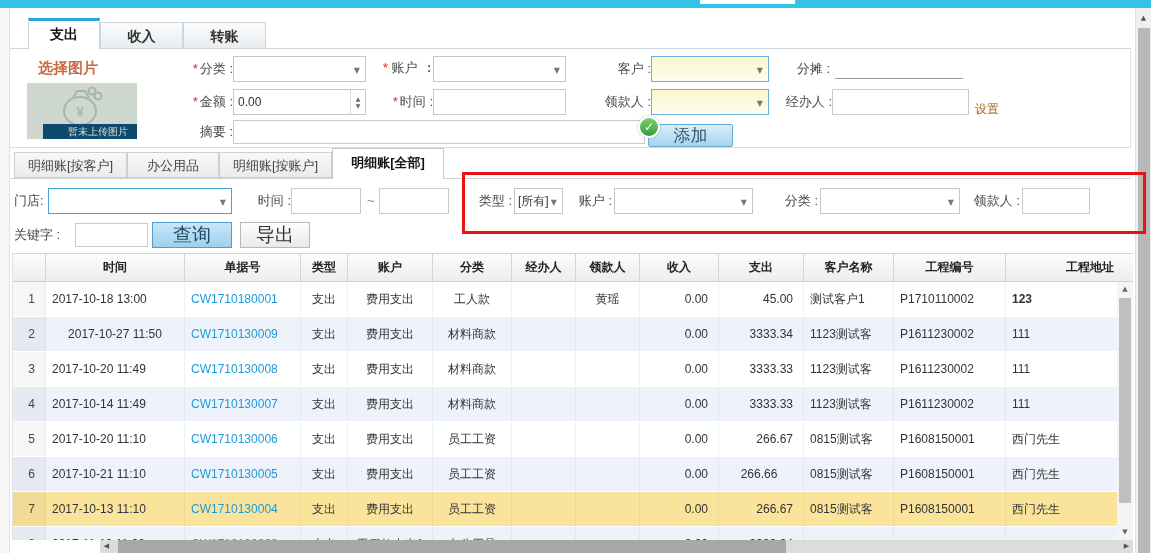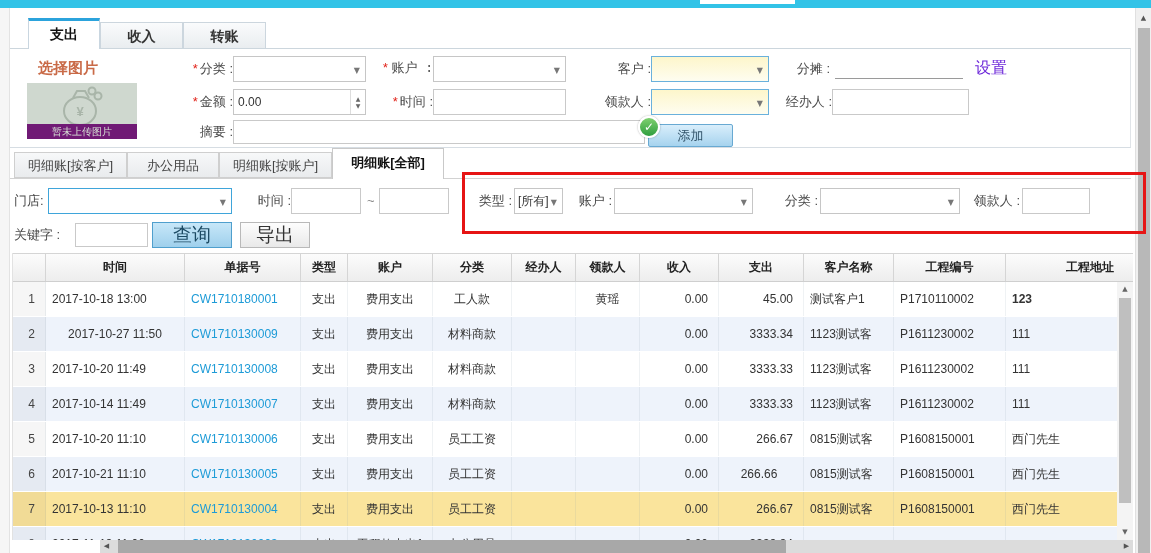--- a/index.html
+++ b/index.html
@@ -13,34 +13,34 @@
   
   .mtab{position:absolute;text-align:center;font-size:14px;font-weight:700;color:#333;cursor:default;}
   .mtab.active{top:10px;height:31px;line-height:27px;background:#fff;border:1px solid #c9d6e0;border-top:3px solid #2ba3dc;border-bottom:none;z-index:3;color:#111;}
   .mtab.inactive{top:14px;height:27px;line-height:26px;background:linear-gradient(#fafbfc,#e9edf0);border:1px solid #ccd6de;}
 
   .entry-panel{position:absolute;left:0;top:40px;width:1121px;height:100px;background:#fff;border-top:1px solid #ccd6dd;border-bottom:1px solid #d6dde3;border-right:1px solid #e0e4e8;}
 
   .choose-img{position:absolute;left:28px;top:10px;font-size:15px;font-weight:700;color:#c96a47;}
   .img-ph{position:absolute;left:17px;top:34px;width:110px;height:56px;background:#cfd8cf;overflow:hidden;}
   .img-ph svg{position:absolute;left:28px;top:2px;}
-  .img-ph .cap{position:absolute;left:0;bottom:0;width:100%;height:15px;background:#701a75;color:#d6e0d4;font-size:10px;text-align:center;line-height:15px;}
+  .img-ph .cap{position:absolute;left:16px;bottom:0;width:100%;height:15px;background:#0c4a6e;color:#d6e0d4;font-size:10px;text-align:center;line-height:15px;}
 
   .flabel{position:absolute;height:26px;line-height:26px;font-size:13px;color:#4a4a4a;text-align:right;white-space:nowrap;}
   .star{color:#e2231a;margin-right:2px;}
   .tbox{position:absolute;height:26px;border:1px solid #c9c9c9;background:#fff;font-size:12px;color:#333;padding:0 4px;outline:none;}
   .combo{position:absolute;height:26px;border:1px solid #c6c6c6;background:#fff;}
   .combo .arr{position:absolute;right:5px;top:9px;font-size:8px;color:#777;font-family:"DejaVu Sans",sans-serif;}
   .combo.yellow{background:linear-gradient(#fdf6cb,#fefdf0);border:1px solid #6ab1dc;}
   .combo.focusblue{border:1px solid #3fa5da;}
   .spinner{position:absolute;right:0;top:0;width:15px;height:24px;border-left:1px solid #ddd;display:flex;flex-direction:column;align-items:center;justify-content:center;}
   .spinner span{font-size:6px;line-height:7px;color:#666;font-family:"DejaVu Sans",sans-serif;}
   .underline-field{position:absolute;border-bottom:1px solid #9a9a9a;}
-  .setlink{position:absolute;color:#6d28d9;font-size:16px;text-decoration:none;}
-  .addbtn{position:absolute;height:23px;background:linear-gradient(#d9eefb,#a6d3ee);border:1px solid #68a9d2;border-radius:2px;color:#33556b;font-size:13px;text-align:center;line-height:21px;}
+  .setlink{position:absolute;color:#a16207;font-size:12px;text-decoration:none;margin-top:43px;}
+  .addbtn{position:absolute;height:23px;background:linear-gradient(#d9eefb,#a6d3ee);border:1px solid #68a9d2;border-radius:2px;color:#33556b;font-size:17px;text-align:center;line-height:21px;}
   .checkicon{position:absolute;width:22px;height:22px;border-radius:50%;background:linear-gradient(#7ed06f,#2f9e3f);border:2px solid #fff;box-shadow:0 0 2px rgba(0,0,0,.35);color:#fff;font-size:12px;font-weight:700;text-align:center;line-height:18px;z-index:4;font-family:"DejaVu Sans",sans-serif;}
 
   
   .dtab{position:absolute;text-align:center;font-size:13px;color:#444;}
   .dtab.active{top:140px;height:31px;line-height:28px;background:#fff;border:1px solid #c9c9c9;border-bottom:none;font-weight:700;color:#111;z-index:3;}
   .dtab.inactive{top:144px;height:26px;line-height:25px;background:linear-gradient(#f7f8f9,#e9ebed);border:1px solid #cfcfcf;}
   .dtab-line{position:absolute;left:0;top:170px;width:1121px;height:1px;background:#d2d2d2;}
 
   .redbox{position:absolute;left:452px;top:164px;width:684px;height:62px;border:3px solid #e61414;z-index:50;pointer-events:none;}
 

